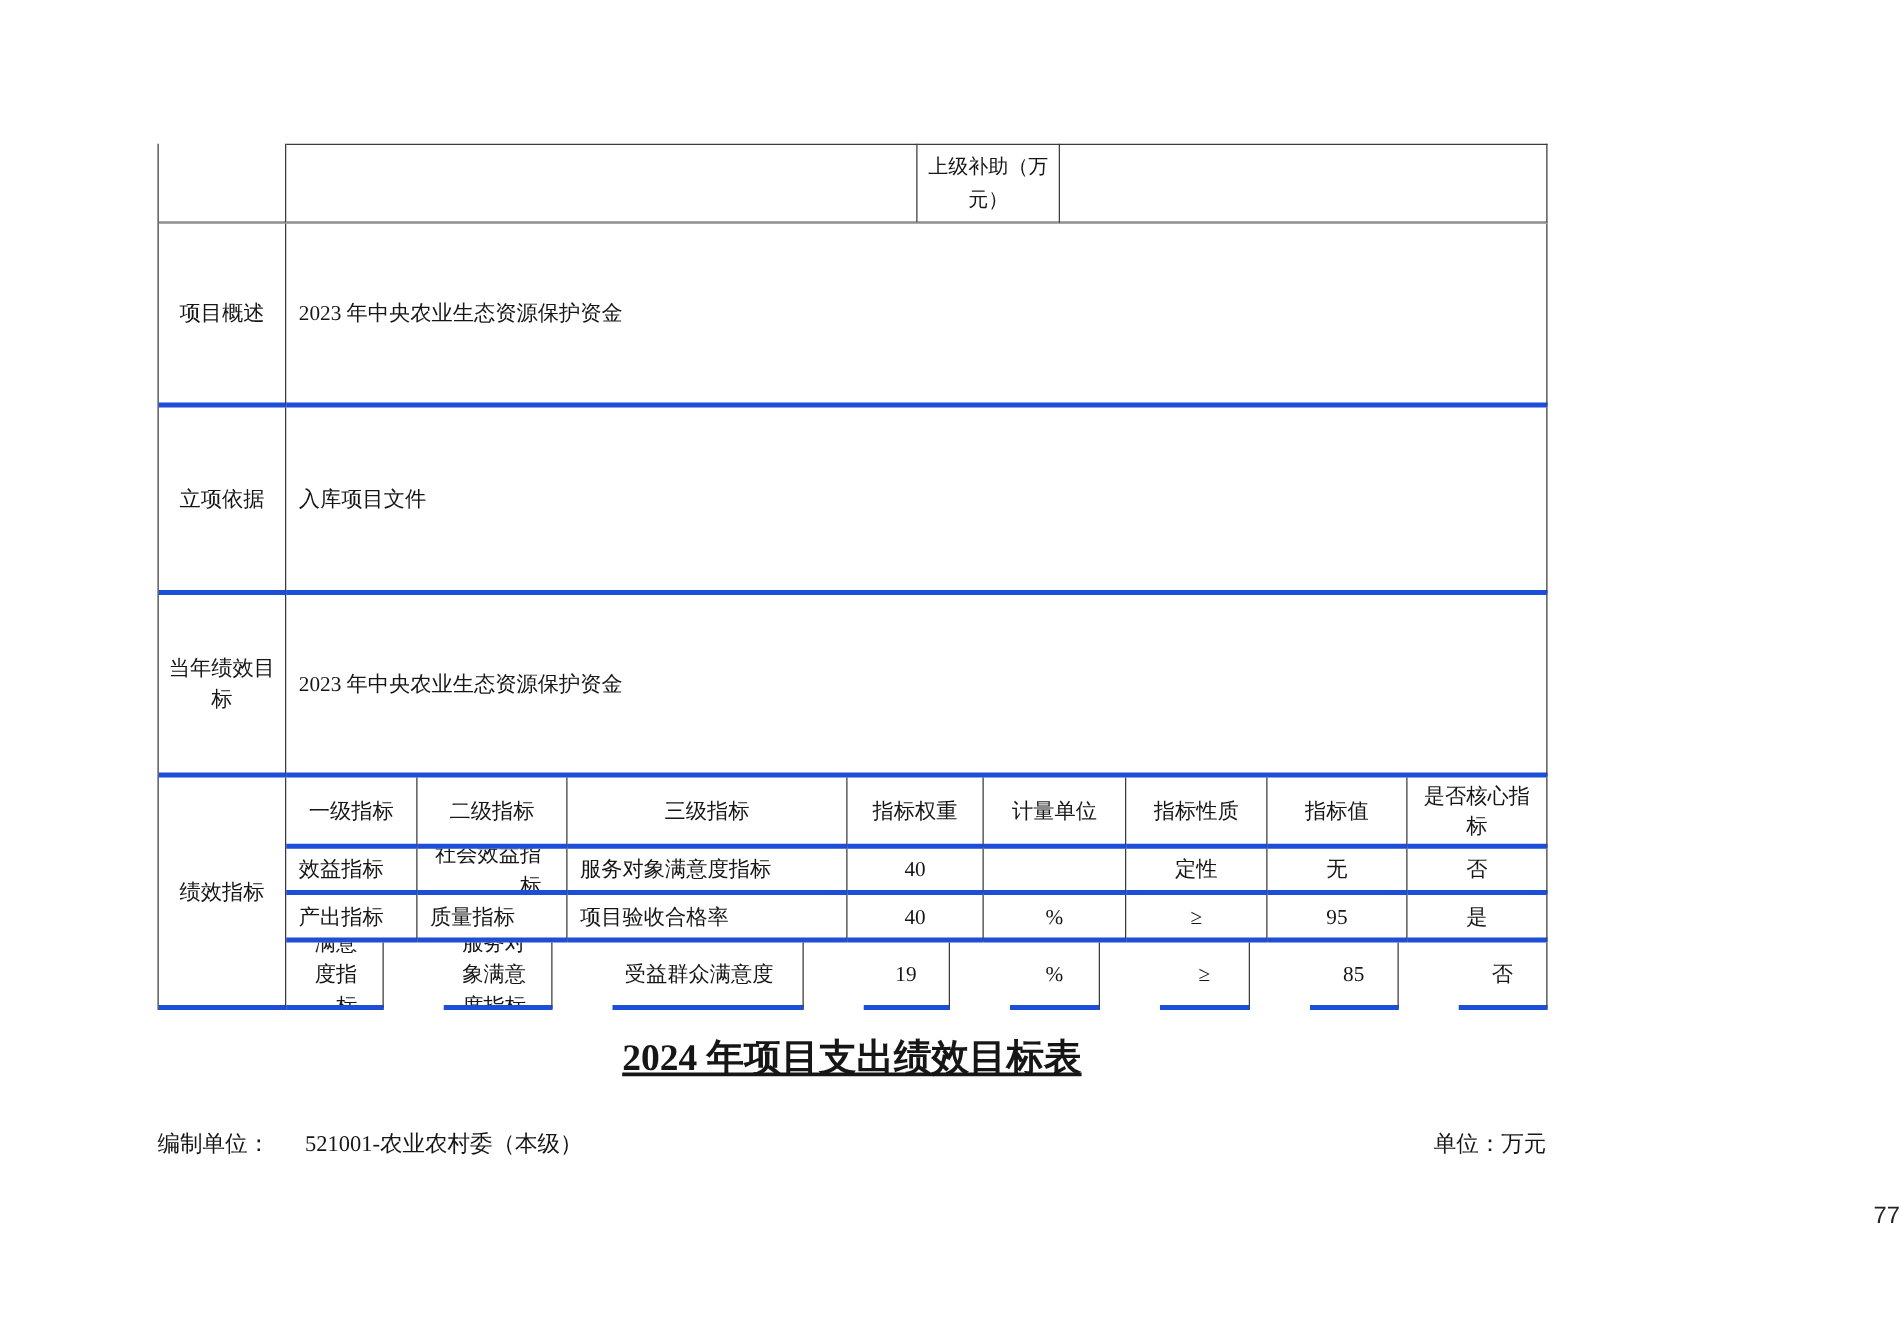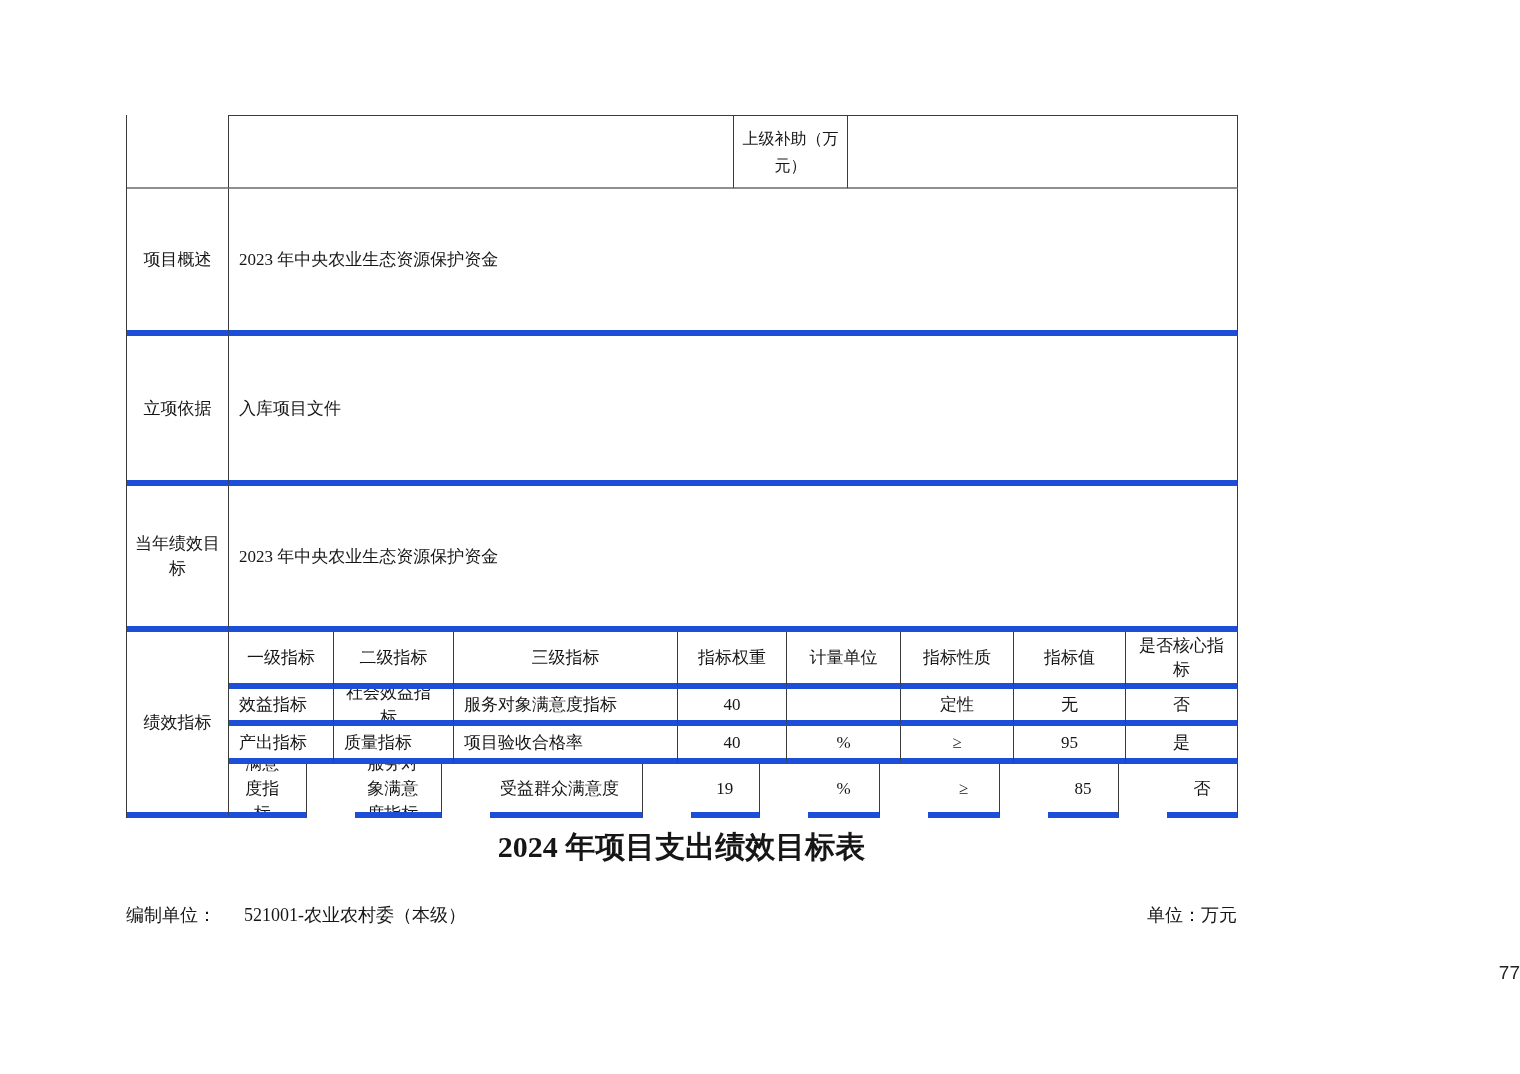--- a/index.html
+++ b/index.html
@@ -13,30 +13,30 @@
   }
   
   .tbl{
     position:absolute;left:126px;top:115px;width:1111px;
     border-left:1px solid #3b3b3b;
   }
   .row{display:flex;}
   .cell{
     box-sizing:border-box;
     border-right:1px solid #3b3b3b;
-    border-bottom:6px solid #1d4ed8;
+    border-bottom:4px solid #1d4ed8;
     display:flex;align-items:center;
     font-size:17px;line-height:25px;
     overflow:hidden;
   }
   .center{justify-content:center;text-align:center;}
-  .leftpad{padding-left:10px;padding-right:20px;justify-content:flex-start;text-align:center;}
+  .leftpad{padding-left:10px;padding-right:20px;justify-content:flex-start;text-align:right;}
   .labelcol{width:102px;padding:0 4px;}
   
-  .r0{height:74px;}
+  .r0{height:64px;}
   .r0 .cell{border-bottom:2px solid #8f8f8f;}
   .r0 .topb{border-top:1px solid #3b3b3b;}
   .r0-blank1{width:505px;}
   .r0-subsidy{width:114px;font-size:16px;line-height:27px;padding:0 2px;}
   .r0-blank2{width:390px;}
   
   .r1{height:147px;}
   .r2{height:150px;}
   .r3{height:146px;}
   .contentcol{width:1009px;}
@@ -53,21 +53,21 @@
   .c1{width:120px;}
   .c2{width:224px;}
   .c3{width:109px;}
   .c4{width:114px;}
   .c5{width:113px;}
   .c6{width:112px;}
   .c7{width:112px;}
   
   .doc-title{
     position:absolute;left:126px;top:827px;width:1111px;
-    text-align:center;font-size:30px;font-weight:bold;line-height:40px;
+    text-align:center;font-size:30px;font-weight:bold;line-height:40px;text-decoration:underline;
   }
   .footer-line{
     position:absolute;left:126px;top:903px;width:1111px;
     display:flex;justify-content:space-between;align-items:baseline;
     font-size:18px;line-height:24px;
   }
   .footer-left{display:flex;align-items:center;}
   .footer-value{margin-left:28px;}
   .page-number{
     position:absolute;left:0;top:962px;width:100%;

